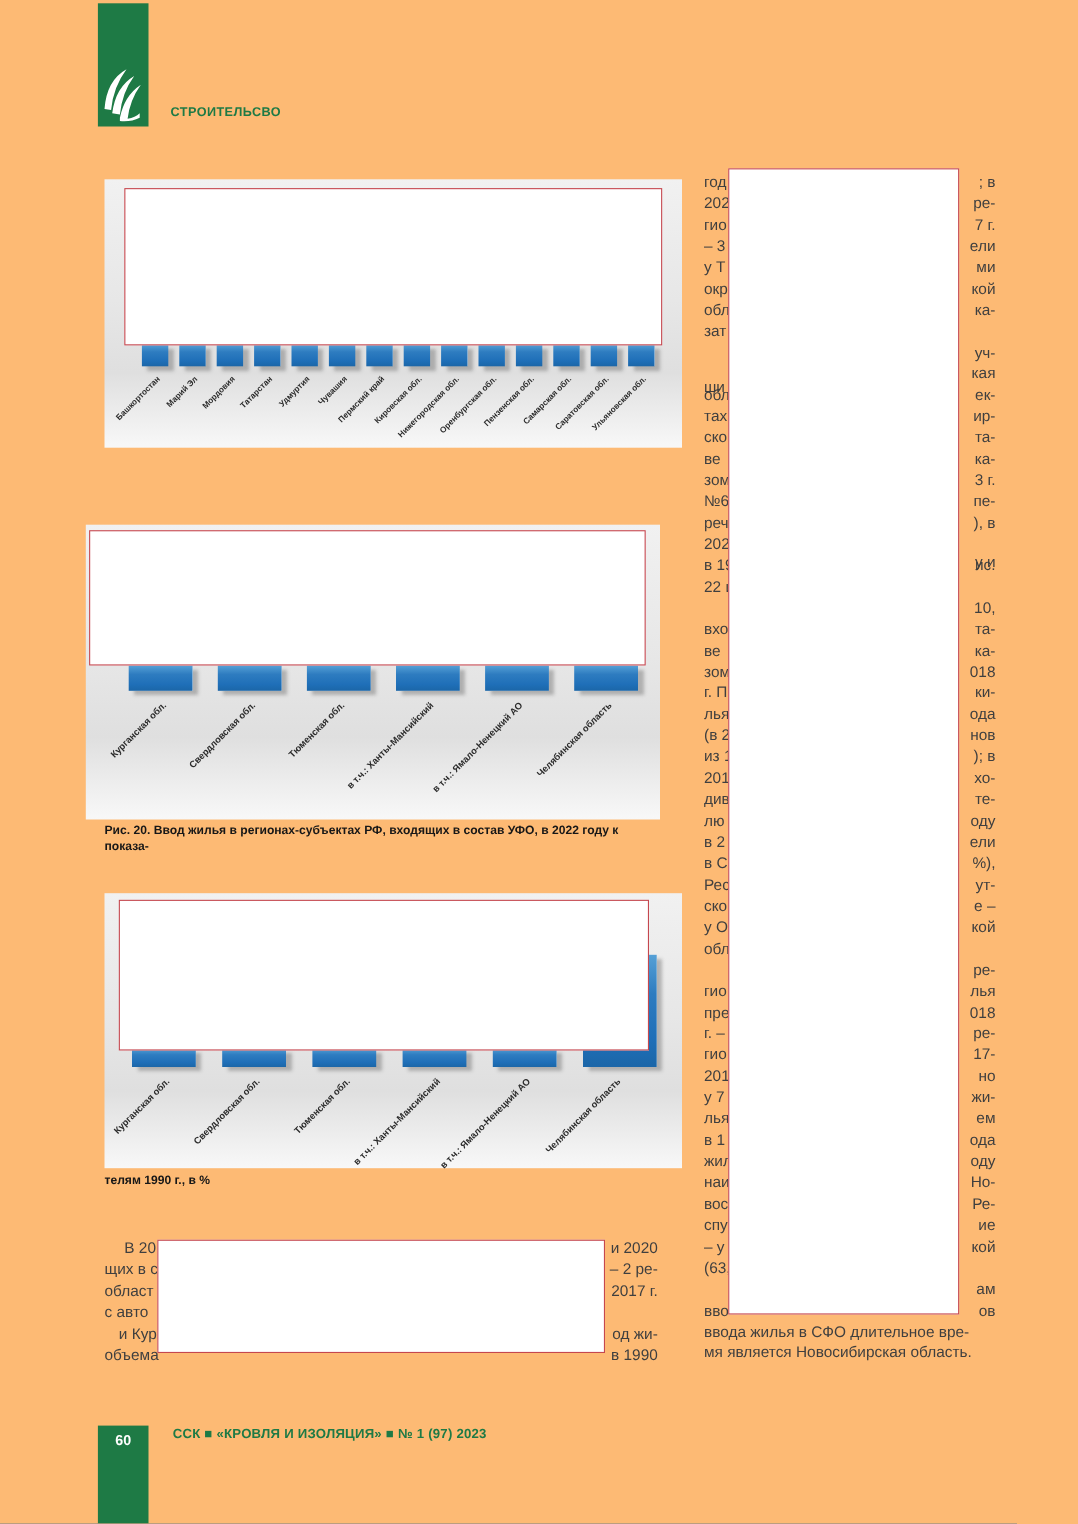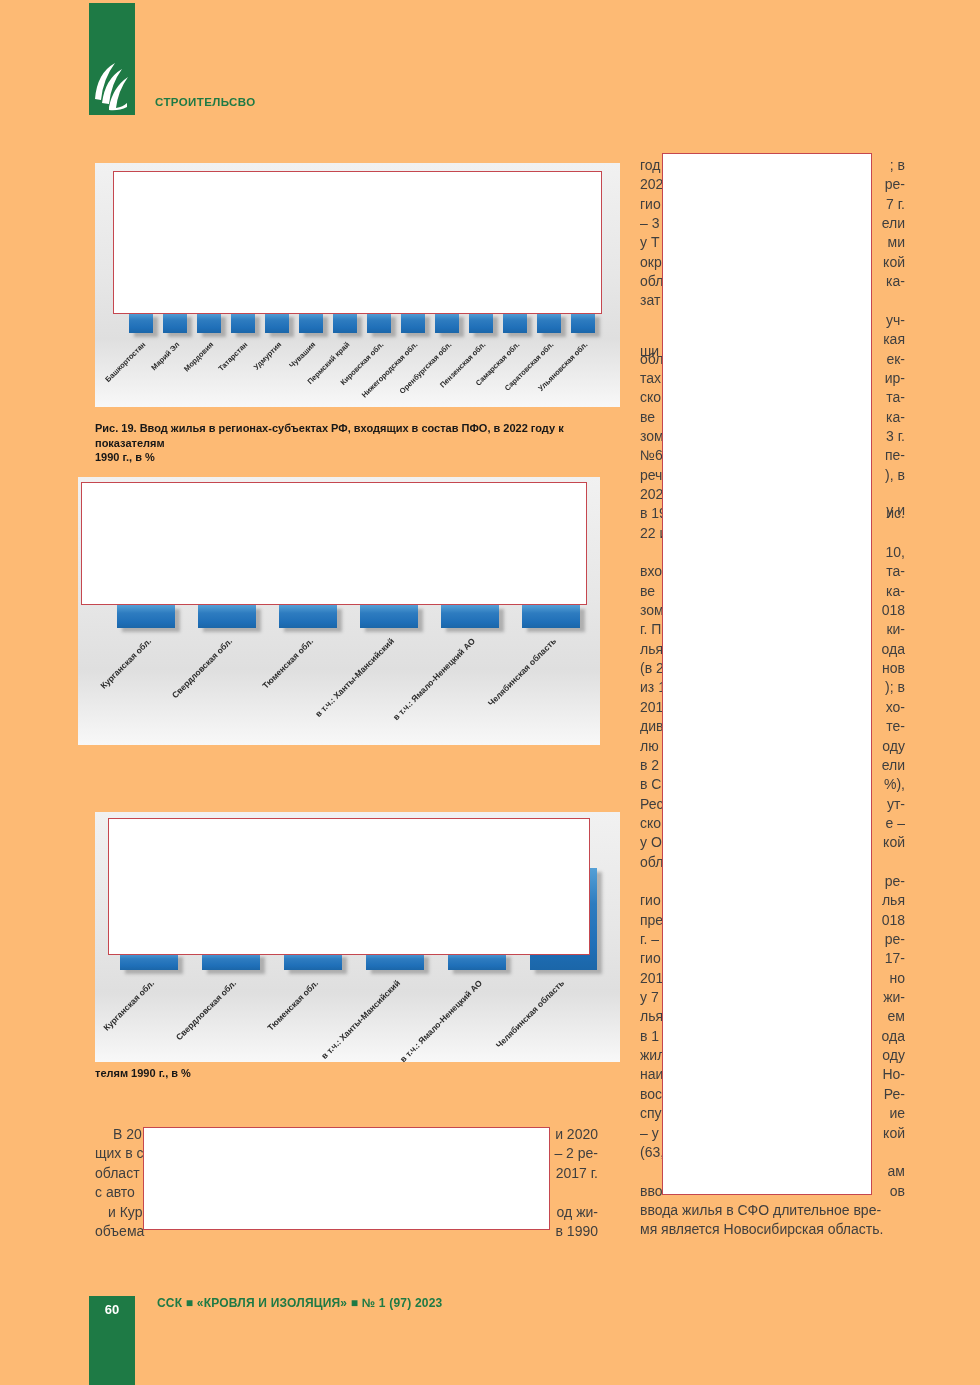--- a/index.html
+++ b/index.html
@@ -69,24 +69,20 @@
         <div class="xlabel" style="left: 124px; top: 177px; font-size: 7.5px;">Кировская обл.</div>
         <div class="xlabel" style="left: 158px; top: 177px; font-size: 7.5px;">Нижегородская обл.</div>
         <div class="xlabel" style="left: 192px; top: 177px; font-size: 7.5px;">Оренбургская обл.</div>
         <div class="xlabel" style="left: 226px; top: 177px; font-size: 7.5px;">Пензенская обл.</div>
         <div class="xlabel" style="left: 260px; top: 177px; font-size: 7.5px;">Самарская обл.</div>
         <div class="xlabel" style="left: 294px; top: 177px; font-size: 7.5px;">Саратовская обл.</div>
         <div class="xlabel" style="left: 328px; top: 177px; font-size: 7.5px;">Ульяновская обл.</div>
       </div>
     <div class="redaction" style="left:18px;top:8px;width:487px;height:141px;"></div>
   </div>
-  <div class="caption abs" style="left:95px;top:421px;width:522px;">
-    <div>Рис. 19. Ввод жилья в регионах-субъектах РФ, входящих в состав ПФО, в 2022 году к показателям</div>
-    <div>1990 г., в %</div>
-  </div>
 
   <div class="chart abs" style="left:78px;top:477px;width:522px;height:268px;">
     <div>
         <div class="bar" style="left: 39px; top: 128px; width: 58px; height: 23px;"></div>
         <div class="bar" style="left: 120px; top: 128px; width: 58px; height: 23px;"></div>
         <div class="bar" style="left: 201px; top: 128px; width: 58px; height: 23px;"></div>
         <div class="bar" style="left: 282px; top: 128px; width: 58px; height: 23px;"></div>
         <div class="bar" style="left: 363px; top: 128px; width: 58px; height: 23px;"></div>
         <div class="bar" style="left: 444px; top: 128px; width: 58px; height: 23px;"></div>
       </div>
@@ -94,20 +90,21 @@
         <div class="xlabel" style="left: -92px; top: 159px; font-size: 8.5px;">Курганская обл.</div>
         <div class="xlabel" style="left: -11px; top: 159px; font-size: 8.5px;">Свердловская обл.</div>
         <div class="xlabel" style="left: 70px; top: 159px; font-size: 8.5px;">Тюменская обл.</div>
         <div class="xlabel" style="left: 151px; top: 159px; font-size: 8.5px;">в т.ч.: Ханты-Мансийский</div>
         <div class="xlabel" style="left: 232px; top: 159px; font-size: 8.5px;">в т.ч.: Ямало-Ненецкий АО</div>
         <div class="xlabel" style="left: 313px; top: 159px; font-size: 8.5px;">Челябинская область</div>
       </div>
     <div class="redaction" style="left:3px;top:5px;width:504px;height:121px;"></div>
   </div>
   <div class="caption abs" style="left:95px;top:748px;width:505px;">
+    <div>Рис. 20. Ввод жилья в регионах-субъектах РФ, входящих в состав УФО, в 2022 году к показа-</div>
   </div>
 
   <div class="chart abs" style="left:95px;top:812px;width:525px;height:250px;">
     <div>
         <div class="bar" style="left: 25px; top: 141px; width: 58px; height: 17px;"></div>
         <div class="bar" style="left: 107px; top: 141px; width: 58px; height: 17px;"></div>
         <div class="bar" style="left: 189px; top: 141px; width: 58px; height: 17px;"></div>
         <div class="bar" style="left: 271px; top: 141px; width: 58px; height: 17px;"></div>
         <div class="bar" style="left: 353px; top: 141px; width: 58px; height: 17px;"></div>
       </div>

